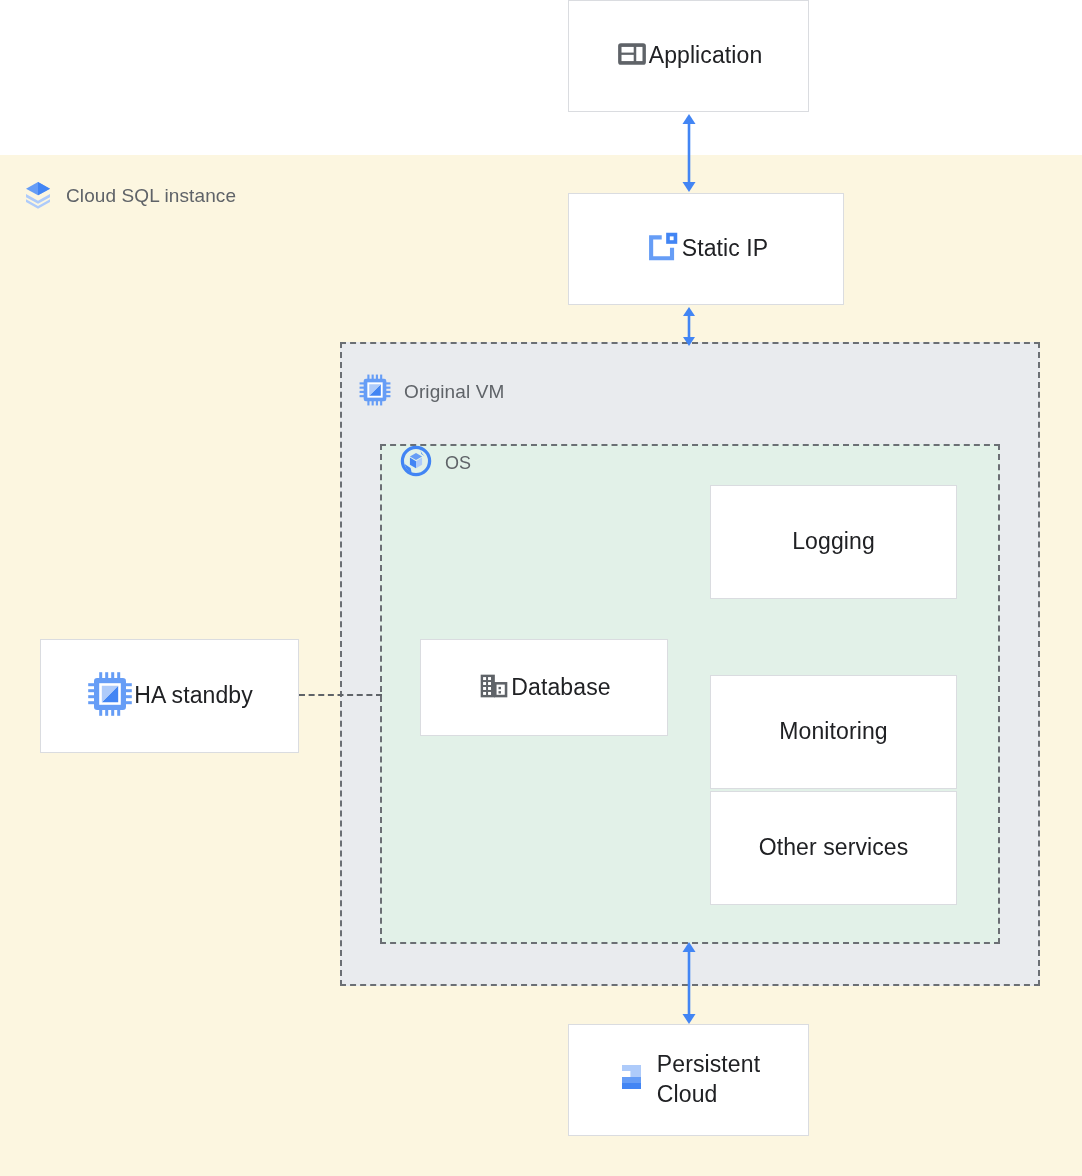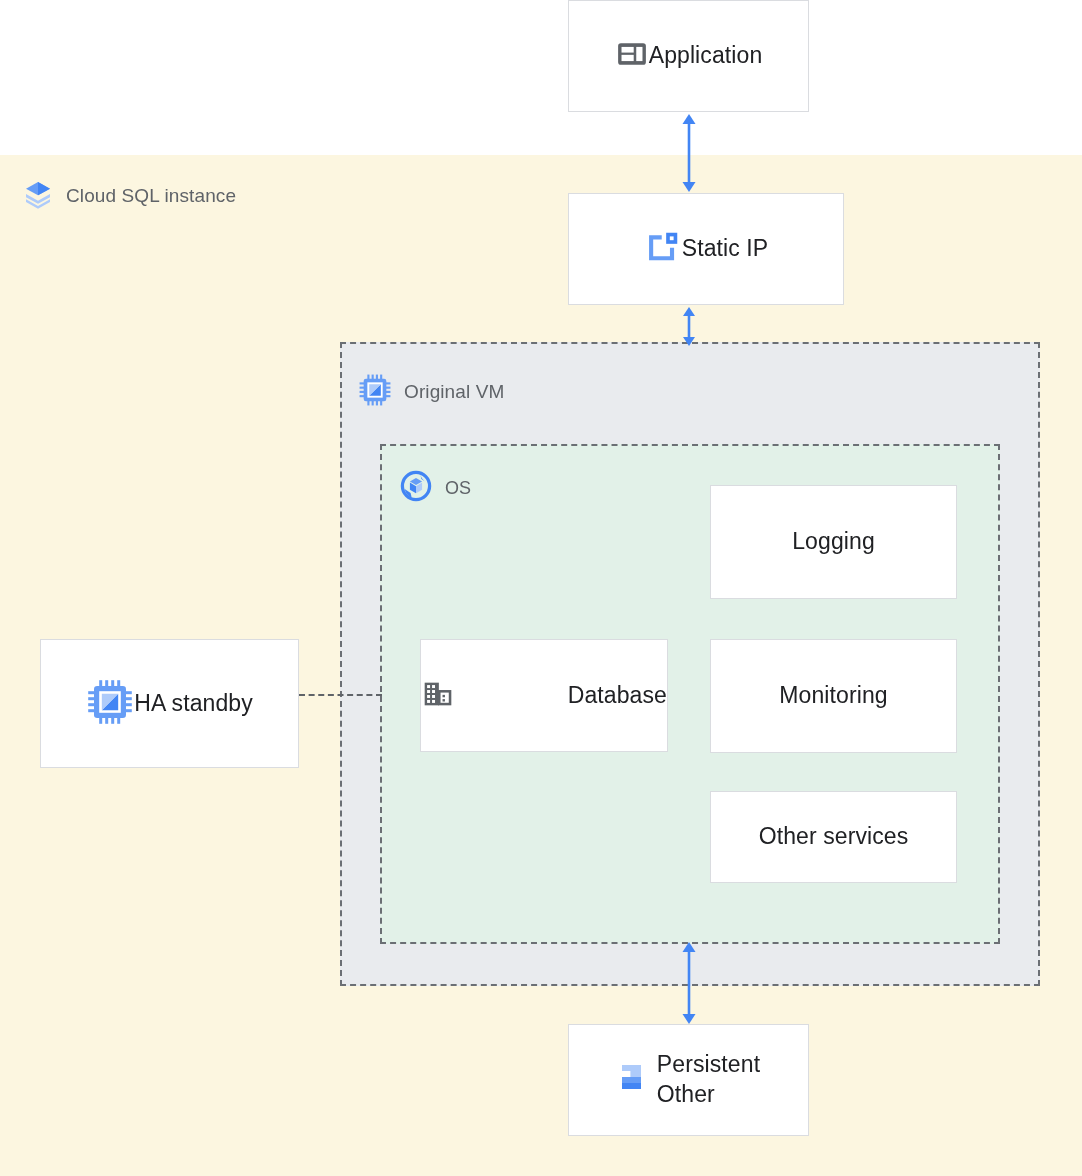--- a/index.html
+++ b/index.html
@@ -57,21 +57,21 @@
     gap: 12px;
     white-space: nowrap;
   }
   .region-title .rt-label {
     font-size: 19px;
     color: #5f6368;
     letter-spacing: 0.1px;
   }
   .title-cloudsql { left: 22px; top: 178px; }
   .title-vm       { left: 358px; top: 366px; margin-top: 7px; }
-  .title-os       { left: 399px; top: 469px; }
+  .title-os       { left: 399px; top: 444px; }
   .title-os .rt-label { font-size: 18px; }
 
   
   .node {
     position: absolute;
     background: #ffffff;
     border: 1px solid #dadce0;
     box-sizing: border-box;
     display: flex;
     align-items: center;
@@ -82,24 +82,24 @@
     color: #202124;
     line-height: 1.3;
     letter-spacing: 0.1px;
   }
   .node.textonly .node-label { text-align: right; }
   .node.twoline .node-label { white-space: pre-line; text-align: left; }
 
   .n-application { left: 568px; top: 0px;    width: 241px; height: 112px; }
   .n-staticip    { left: 568px; top: 193px;  width: 276px; height: 112px; }
   .n-logging     { left: 710px; top: 485px;  width: 247px; height: 114px; }
-  .n-database    { left: 420px; top: 639px;  width: 248px; height: 113px; justify-content: space-between; }
-  .n-monitoring  { left: 710px; top: 639px;  width: 247px; height: 114px; }
-  .n-other       { left: 710px; top: 791px;  width: 247px; height: 92px; }
-  .n-hastandby   { left: 40px;  top: 639px;  width: 259px; height: 129px; }
+  .n-database    { left: 420px; top: 639px;  width: 248px; height: 97px; }
+  .n-monitoring  { left: 710px; top: 675px;  width: 247px; height: 114px; }
+  .n-other       { left: 710px; top: 791px;  width: 247px; height: 114px; }
+  .n-hastandby   { left: 40px;  top: 639px;  width: 259px; height: 114px; }
   .n-persistent  { left: 568px; top: 1024px; width: 241px; height: 112px; }
 
   
   .icon { flex: 0 0 auto; display: block; }
 
   
   .arrow-v { position: absolute; }
   .a-app-static    { left: 673px; top: 112px; }
   .a-static-vm     { left: 673px; top: 305px; }
   .a-os-disk       { left: 673px; top: 940px; }
@@ -286,21 +286,21 @@
         <rect x="3.0" y="4.2" width="11.4" height="3.6" fill="#aecbfa"></rect>
         <rect x="8.2" y="7.8" width="12.8" height="3.6" fill="#aecbfa"></rect>
         <rect x="14.4" y="7.8" width="6.6" height="3.6" fill="#ffffff"></rect>
         <rect x="8.2" y="7.8" width="6.2" height="3.6" fill="#aecbfa"></rect>
         <rect x="3.0" y="11.4" width="11.4" height="3.6" fill="#669df6"></rect>
         <rect x="3.0" y="15.0" width="11.4" height="3.6" fill="#4285f4"></rect>
         <rect x="8.2" y="15.0" width="6.2" height="3.6" fill="#4285f4"></rect>
       </svg>
     </span>
     <span class="node-label">Persistent
-Other</span>
+Cloud</span>
   </div>
 
   <svg class="arrow-v a-app-static" width="32" height="82" viewBox="0 0 32 82">
     <line x1="16" y1="8" x2="16" y2="74" stroke="#4285f4" stroke-width="2.6"></line>
     <path d="M16 2 L22.5 12 L9.5 12 Z" fill="#4285f4"></path>
     <path d="M16 80 L22.5 70 L9.5 70 Z" fill="#4285f4"></path>
   </svg>
 
   <svg class="arrow-v a-static-vm" width="32" height="43" viewBox="0 0 32 43">
     <line x1="16" y1="7" x2="16" y2="36" stroke="#4285f4" stroke-width="2.6"></line>

